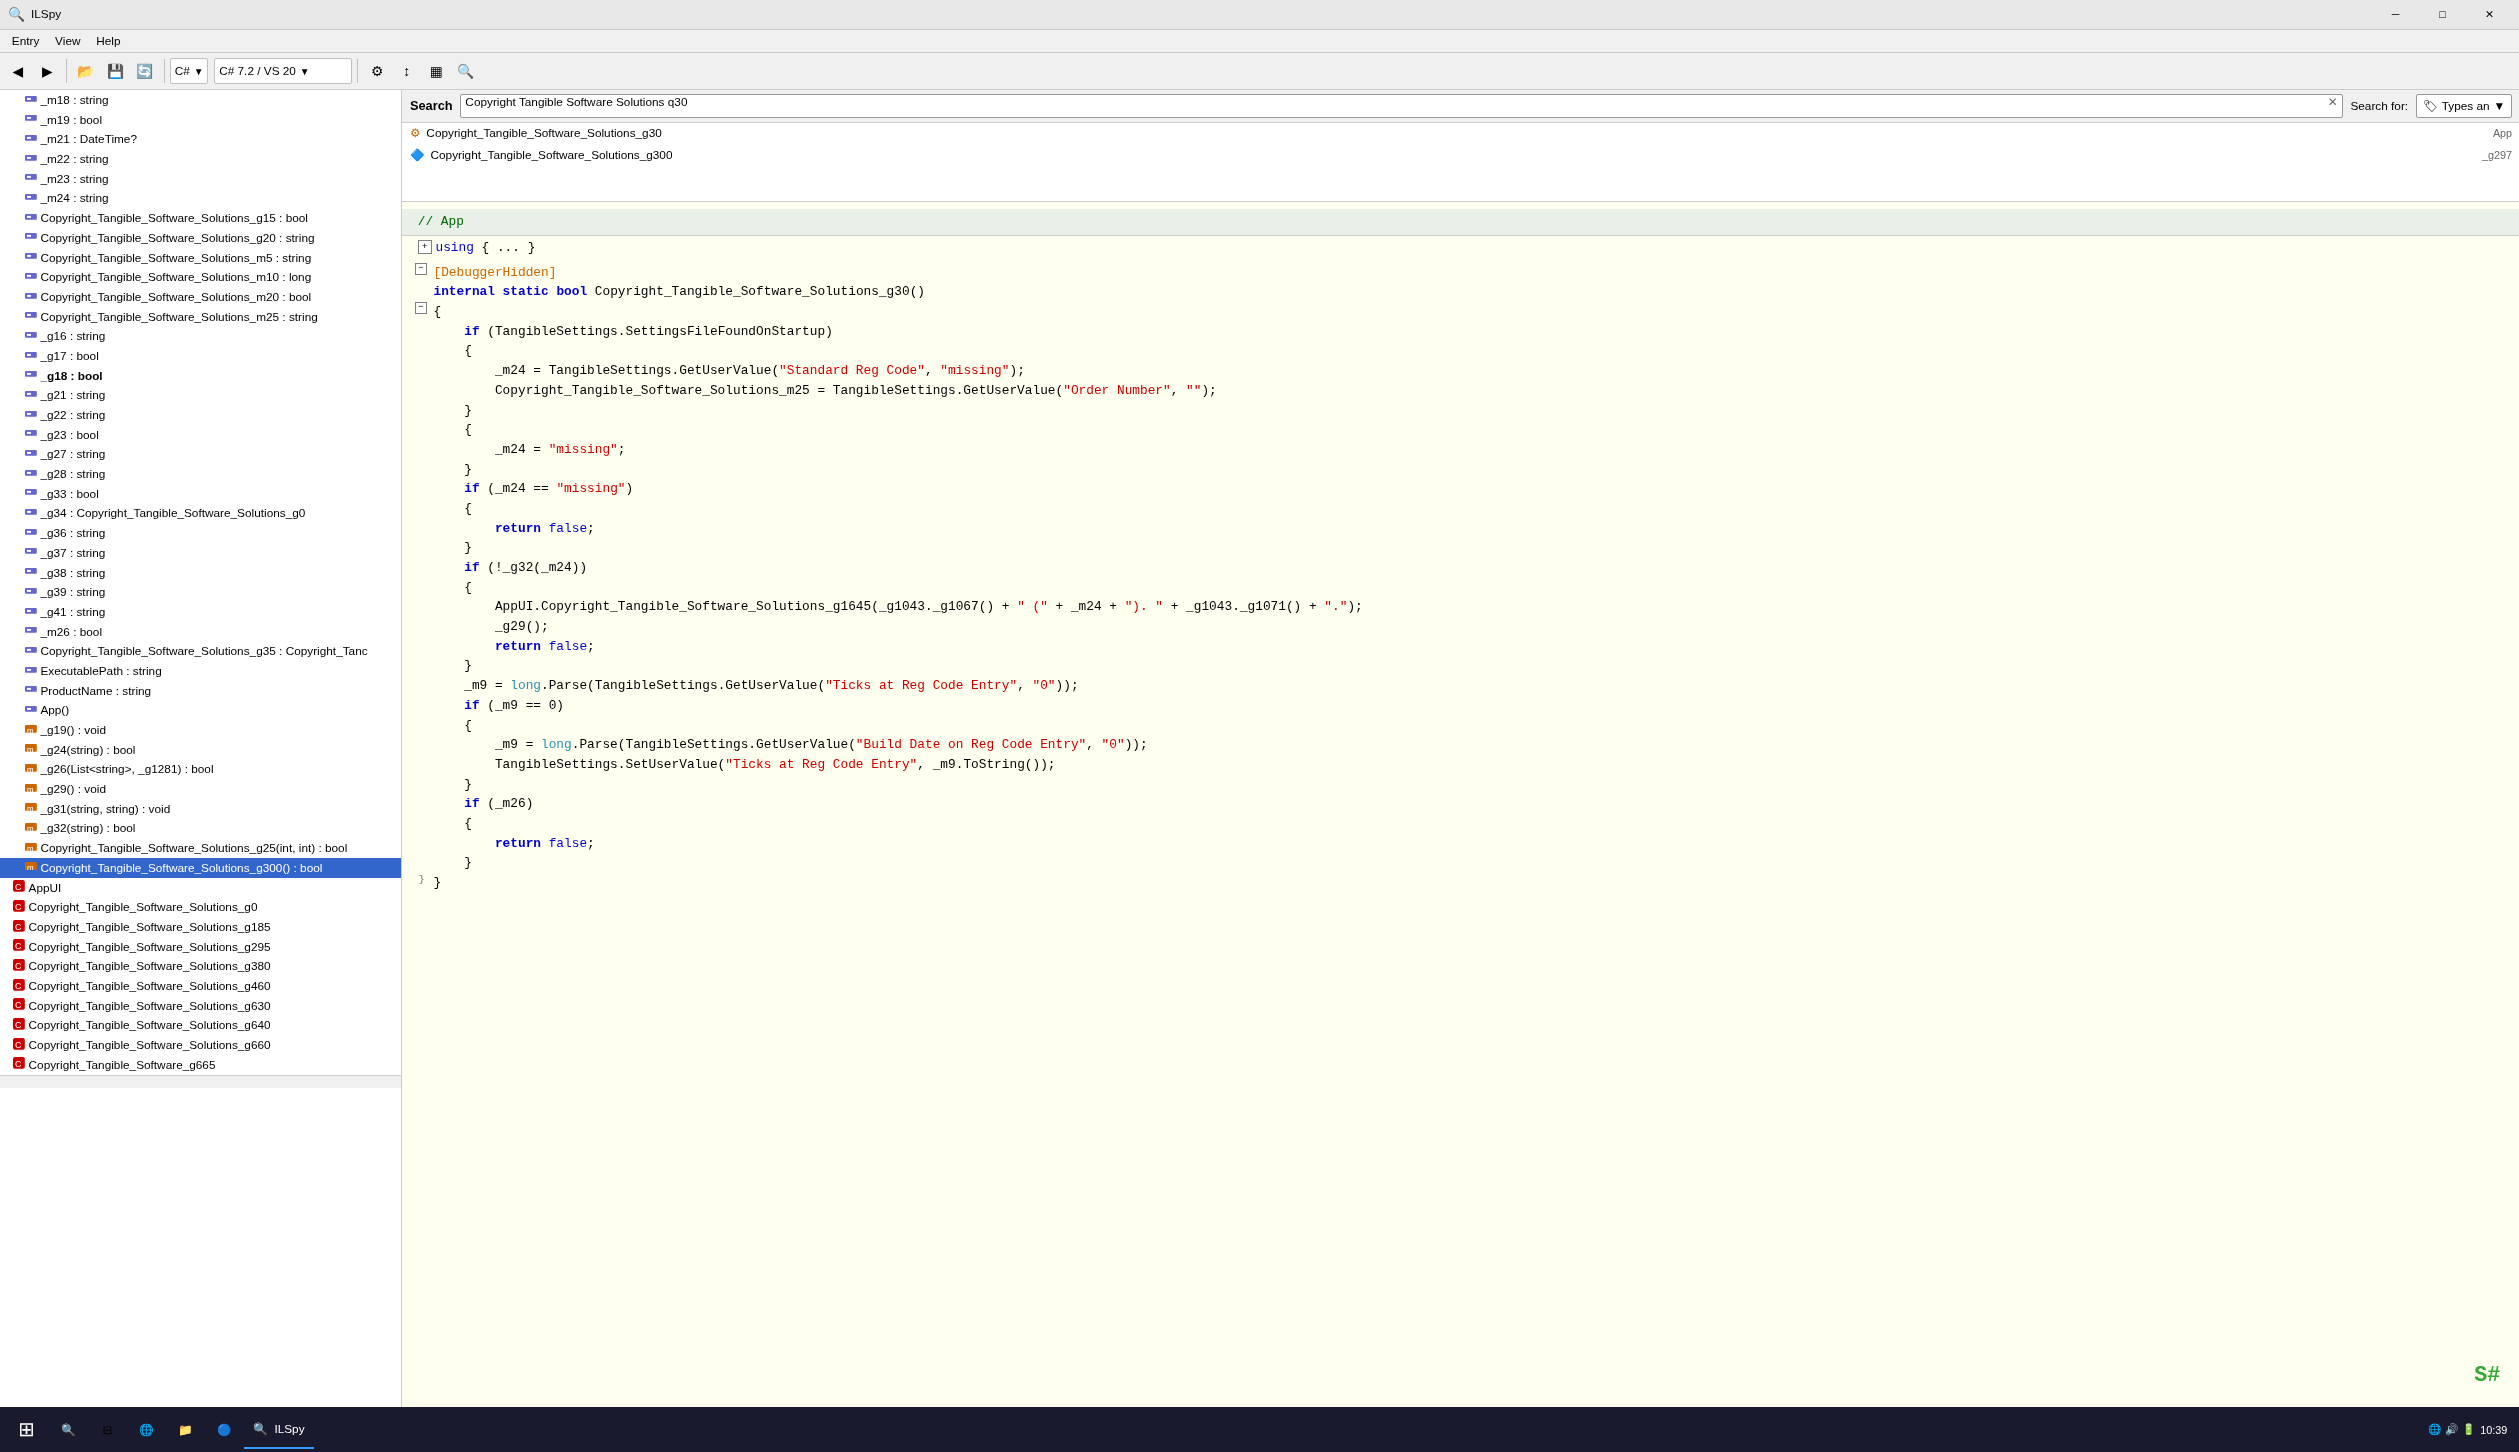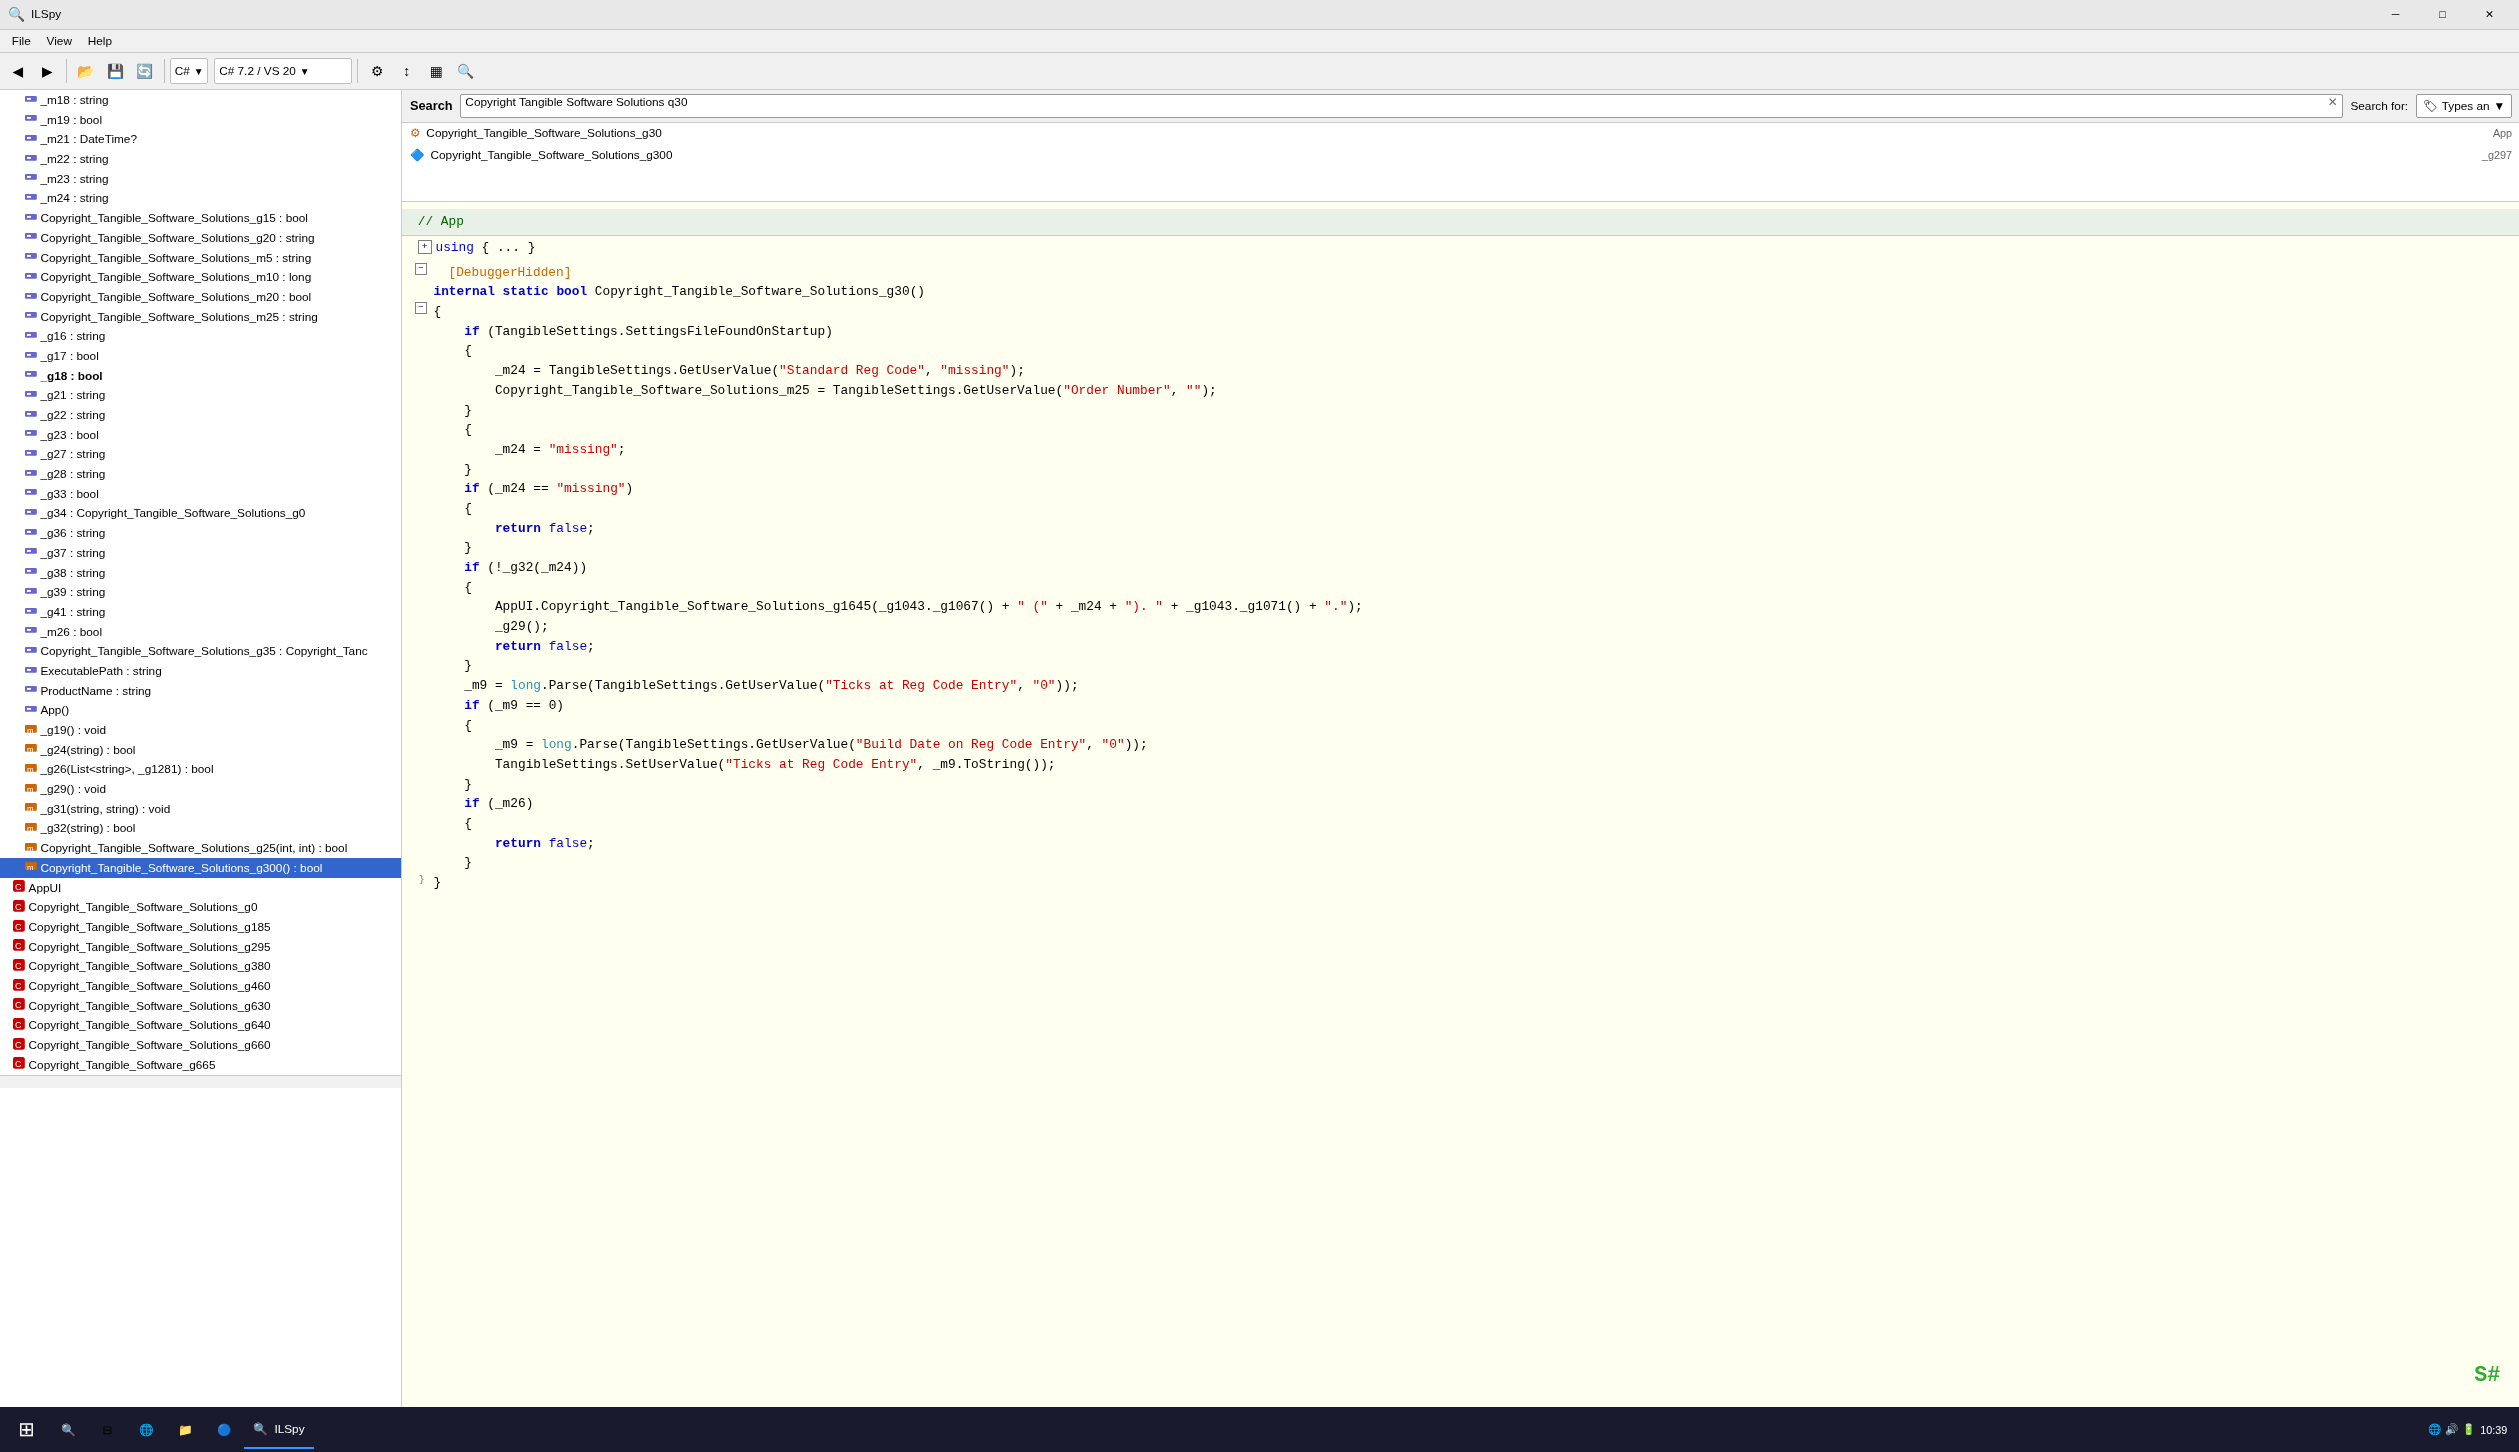--- a/index.html
+++ b/index.html
@@ -213,21 +213,21 @@
       font-size: 8.9px;
       cursor: pointer;
       margin-right: 2px;
     }
     .code-text { font-family: 'Consolas', 'Courier New', monospace; font-size: 12.8px; white-space: pre; }
     .kw { color: #0000cc; font-weight: bold; }
     .kw2 { color: #0000cc; }
     .str { color: #cc0000; }
     .comment { color: #006600; }
     .type { color: #2b91af; }
-    .attr { color: #cc6600; margin-left: 15px; }
+    .attr { color: #cc6600; }
     .plain { color: #000; }
 
     
     ::-webkit-scrollbar { width: 11.8px; height: 11.8px; }
     ::-webkit-scrollbar-track { background: #f0f0f0; }
     ::-webkit-scrollbar-thumb { background: #c0c0c0; border: 2px solid #f0f0f0; }
 
     
     #taskbar {
       position: fixed;
@@ -265,21 +265,21 @@
   <span class="title-icon">🔍</span>
   <span class="title-text">ILSpy</span>
   <div class="window-controls">
     <div class="win-btn">─</div>
     <div class="win-btn">□</div>
     <div class="win-btn win-close">✕</div>
   </div>
 </div>
 
 <div id="menu-bar">
-  <div class="menu-item">File</div>
+  <div class="menu-item">Entry</div>
   <div class="menu-item">View</div>
   <div class="menu-item">Help</div>
 </div>
 
 <div id="toolbar">
   <div class="toolbar-btn">◀</div>
   <div class="toolbar-btn">▶</div>
   <div class="toolbar-separator"></div>
   <div class="toolbar-btn">📂</div>
   <div class="toolbar-btn">💾</div>

